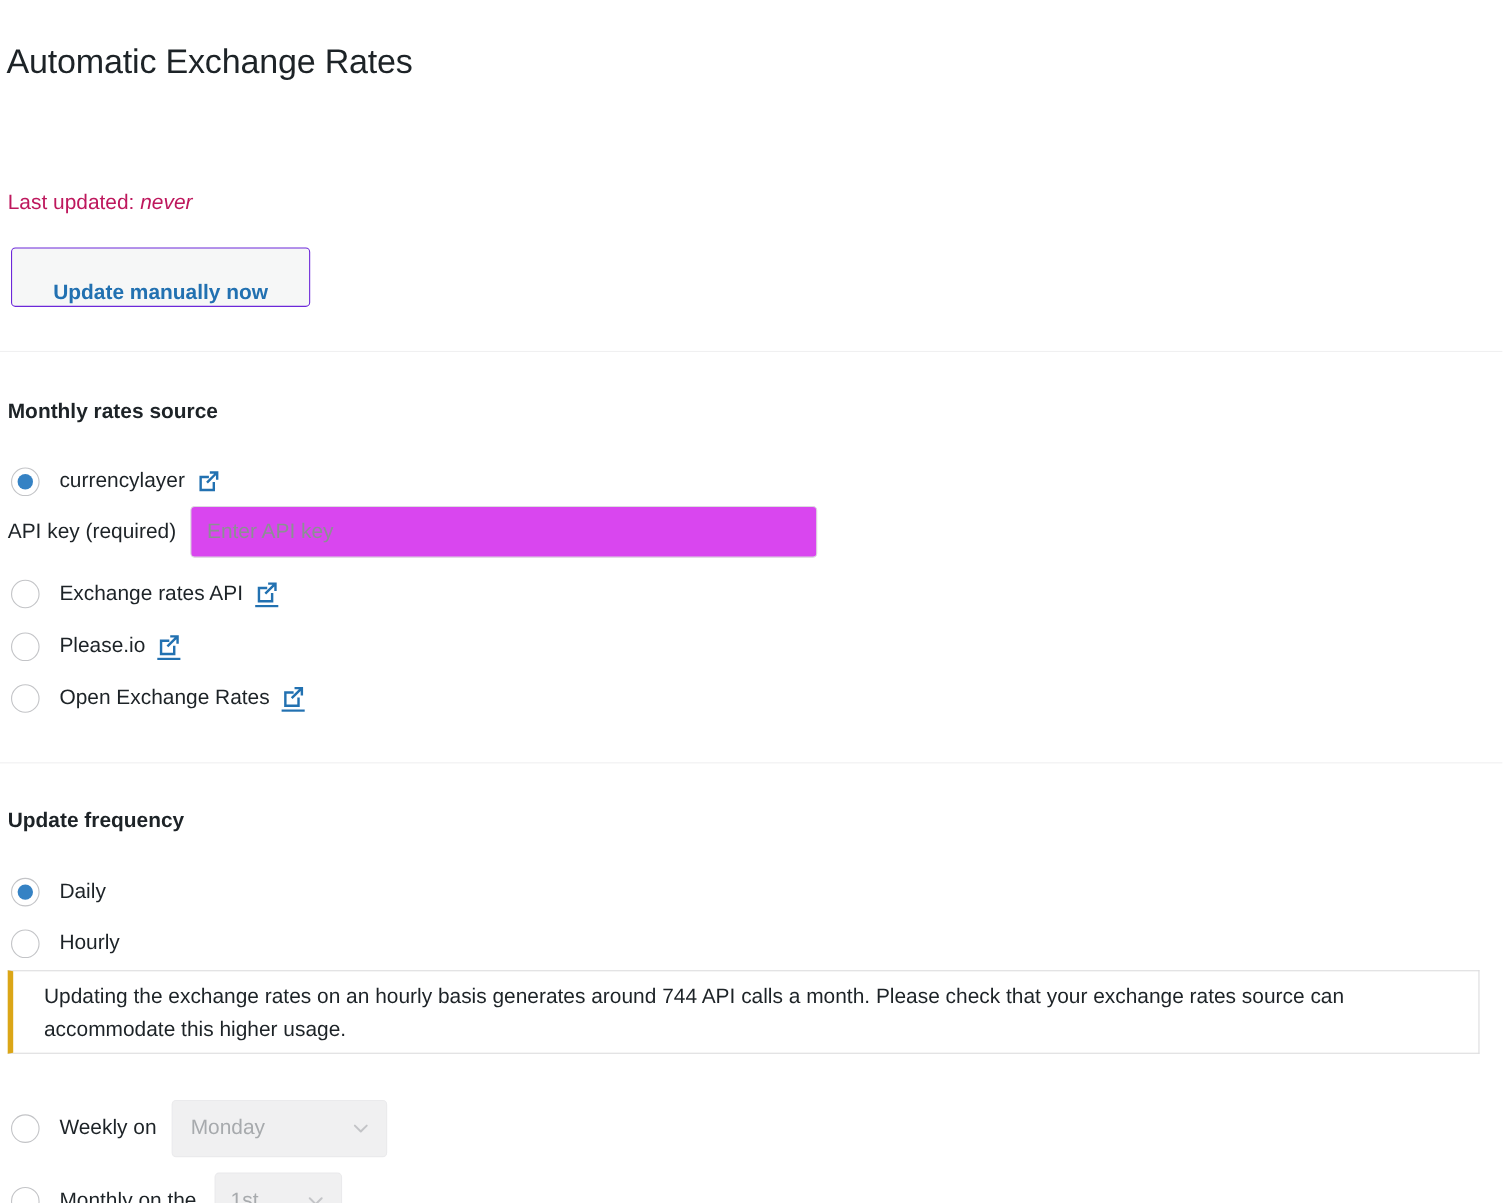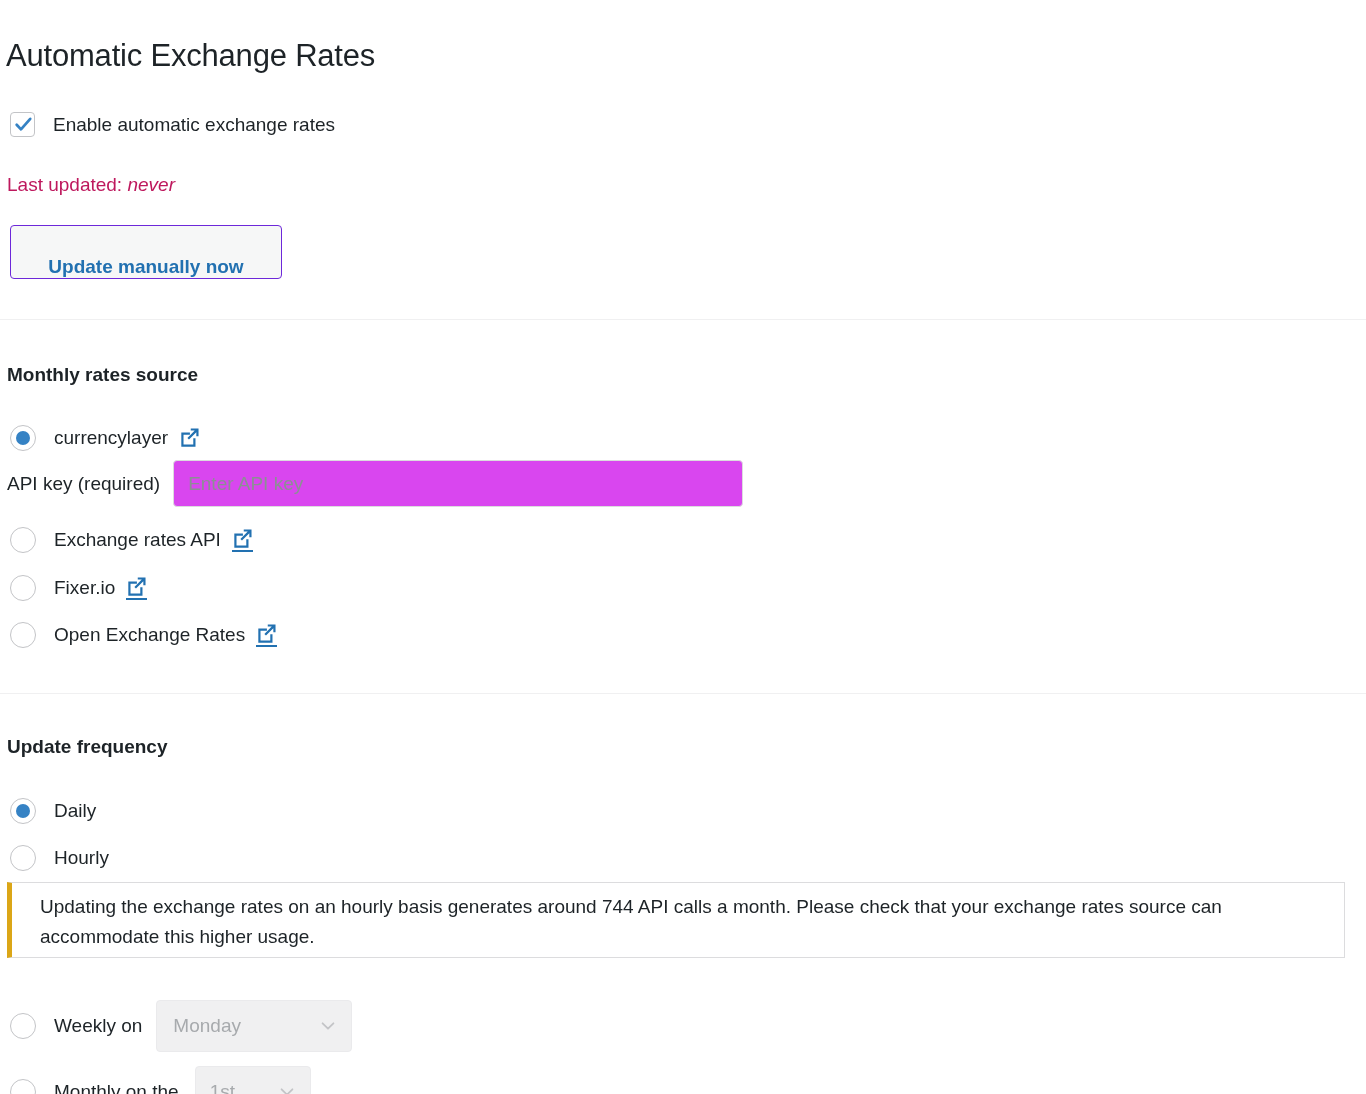--- a/index.html
+++ b/index.html
@@ -274,28 +274,20 @@
   }
   .select .chev svg { width: 18px; height: 18px; display: block; }
 </style>
 </head>
 <body>
 
 <div class="page">
 
   <h1 class="page-title">Automatic Exchange Rates</h1>
 
-  <div class="enable-row">
-    <span class="checkbox">
-      <svg viewBox="0 0 20 20" aria-hidden="true">
-        <path d="M3.5 10.2 L7.6 14.6 L16.4 4.6" fill="none" stroke="#3582c4" stroke-width="2.6" stroke-linecap="round" stroke-linejoin="round"></path>
-      </svg>
-    </span>
-    <span class="enable-label">Enable automatic exchange rates</span>
-  </div>
 
   <div class="last-updated">
     <span>Last updated:</span>
     <em>never</em>
   </div>
 
   <button class="update-button">Update manually now</button>
 
   <div class="divider d1"></div>
 
@@ -323,21 +315,21 @@
     <span class="ext-link">
       <svg viewBox="0 0 20 20" aria-hidden="true">
         <path d="M2.2 5.2 h8.2 v2.1 h-6.1 v9.3 h9.3 v-6.0 h2.1 v8.1 h-13.5 z" fill="#2271b1"></path>
         <path d="M11.2 1.4 h7.4 v7.4 h-2.1 v-3.9 l-7.0 7.0 l-1.5 -1.5 l7.0 -7.0 h-3.8 z" fill="#2271b1"></path>
       </svg>
     </span>
   </div>
 
   <div class="radio-row r-fixer">
     <span class="radio"></span>
-    <span class="radio-label">Fixer.io</span>
+    <span class="radio-label">Please.io</span>
     <span class="ext-link">
       <svg viewBox="0 0 20 20" aria-hidden="true">
         <path d="M2.2 5.2 h8.2 v2.1 h-6.1 v9.3 h9.3 v-6.0 h2.1 v8.1 h-13.5 z" fill="#2271b1"></path>
         <path d="M11.2 1.4 h7.4 v7.4 h-2.1 v-3.9 l-7.0 7.0 l-1.5 -1.5 l7.0 -7.0 h-3.8 z" fill="#2271b1"></path>
       </svg>
     </span>
   </div>
 
   <div class="radio-row r-openexchange">
     <span class="radio"></span>

